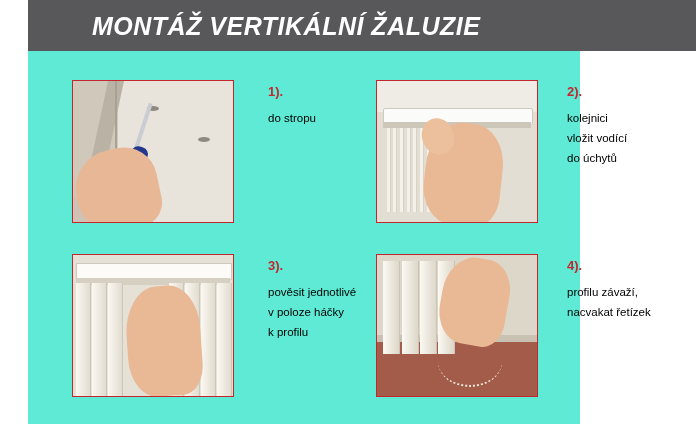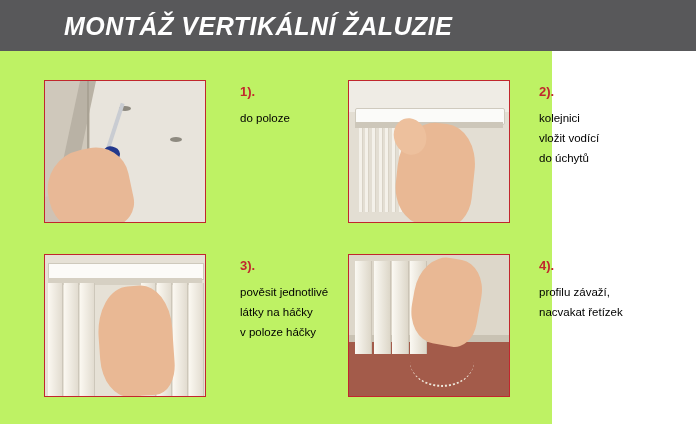--- a/index.html
+++ b/index.html
@@ -10,21 +10,22 @@
     width: 696px;
     height: 424px;
     background: #ffffff;
     font-family: "Liberation Sans", sans-serif;
     overflow: hidden;
   }
   .page {
     position: relative;
     width: 552px;
     height: 424px;
-    background: #bef264;
+    background: #5eead4;
+    margin-left: 28px;
   }
   
   .header-bar {
     position: absolute;
     left: 0;
     top: 0;
     width: 696px;
     height: 51px;
     background: #58585a;
   }
@@ -157,21 +158,21 @@
         <div class="p1-anchor" style="left:46%; top:18%;"></div>
         <div class="p1-anchor" style="left:78%; top:40%;"></div>
         <div class="p1-shaft"></div>
         <div class="p1-handle"></div>
         <div class="p1-sleeve"></div>
         <div class="p1-hand"></div>
       </div>
     </div>
     <div class="cell-text" id="cell-1-text">
       <span class="step-num">1).</span>
-      <span class="line">do poloze</span>
+      <span class="line">do stropu</span>
     </div>
 
     <div class="cell-photo" id="cell-2-photo">
       <div class="ph">
         <div class="p2-wall"></div>
         <div class="p2-ceiling"></div>
         <div class="p2-rail"></div>
         <div class="p2-rail-sh"></div>
         <div class="p2-slats">
           <div class="p2-slat" style="left:0%"></div>
@@ -206,22 +207,22 @@
           <div class="p3-fab" style="left:70%"></div>
           <div class="p3-fab" style="left:80%"></div>
           <div class="p3-fab" style="left:90%"></div>
         </div>
         <div class="p3-hand"></div>
       </div>
     </div>
     <div class="cell-text" id="cell-3-text">
       <span class="step-num">3).</span>
       <span class="line">pověsit jednotlivé</span>
-      <span class="line">látky na háčky</span>
       <span class="line">v poloze háčky</span>
+      <span class="line">k profilu</span>
     </div>
 
     <div class="cell-photo" id="cell-4-photo">
       <div class="ph">
         <div class="p4-wall"></div>
         <div class="p4-floor"></div>
         <div class="p4-skirt"></div>
         <div class="p4-fabrics">
           <div class="p4-fab" style="left:0%"></div>
           <div class="p4-fab" style="left:26%"></div>

